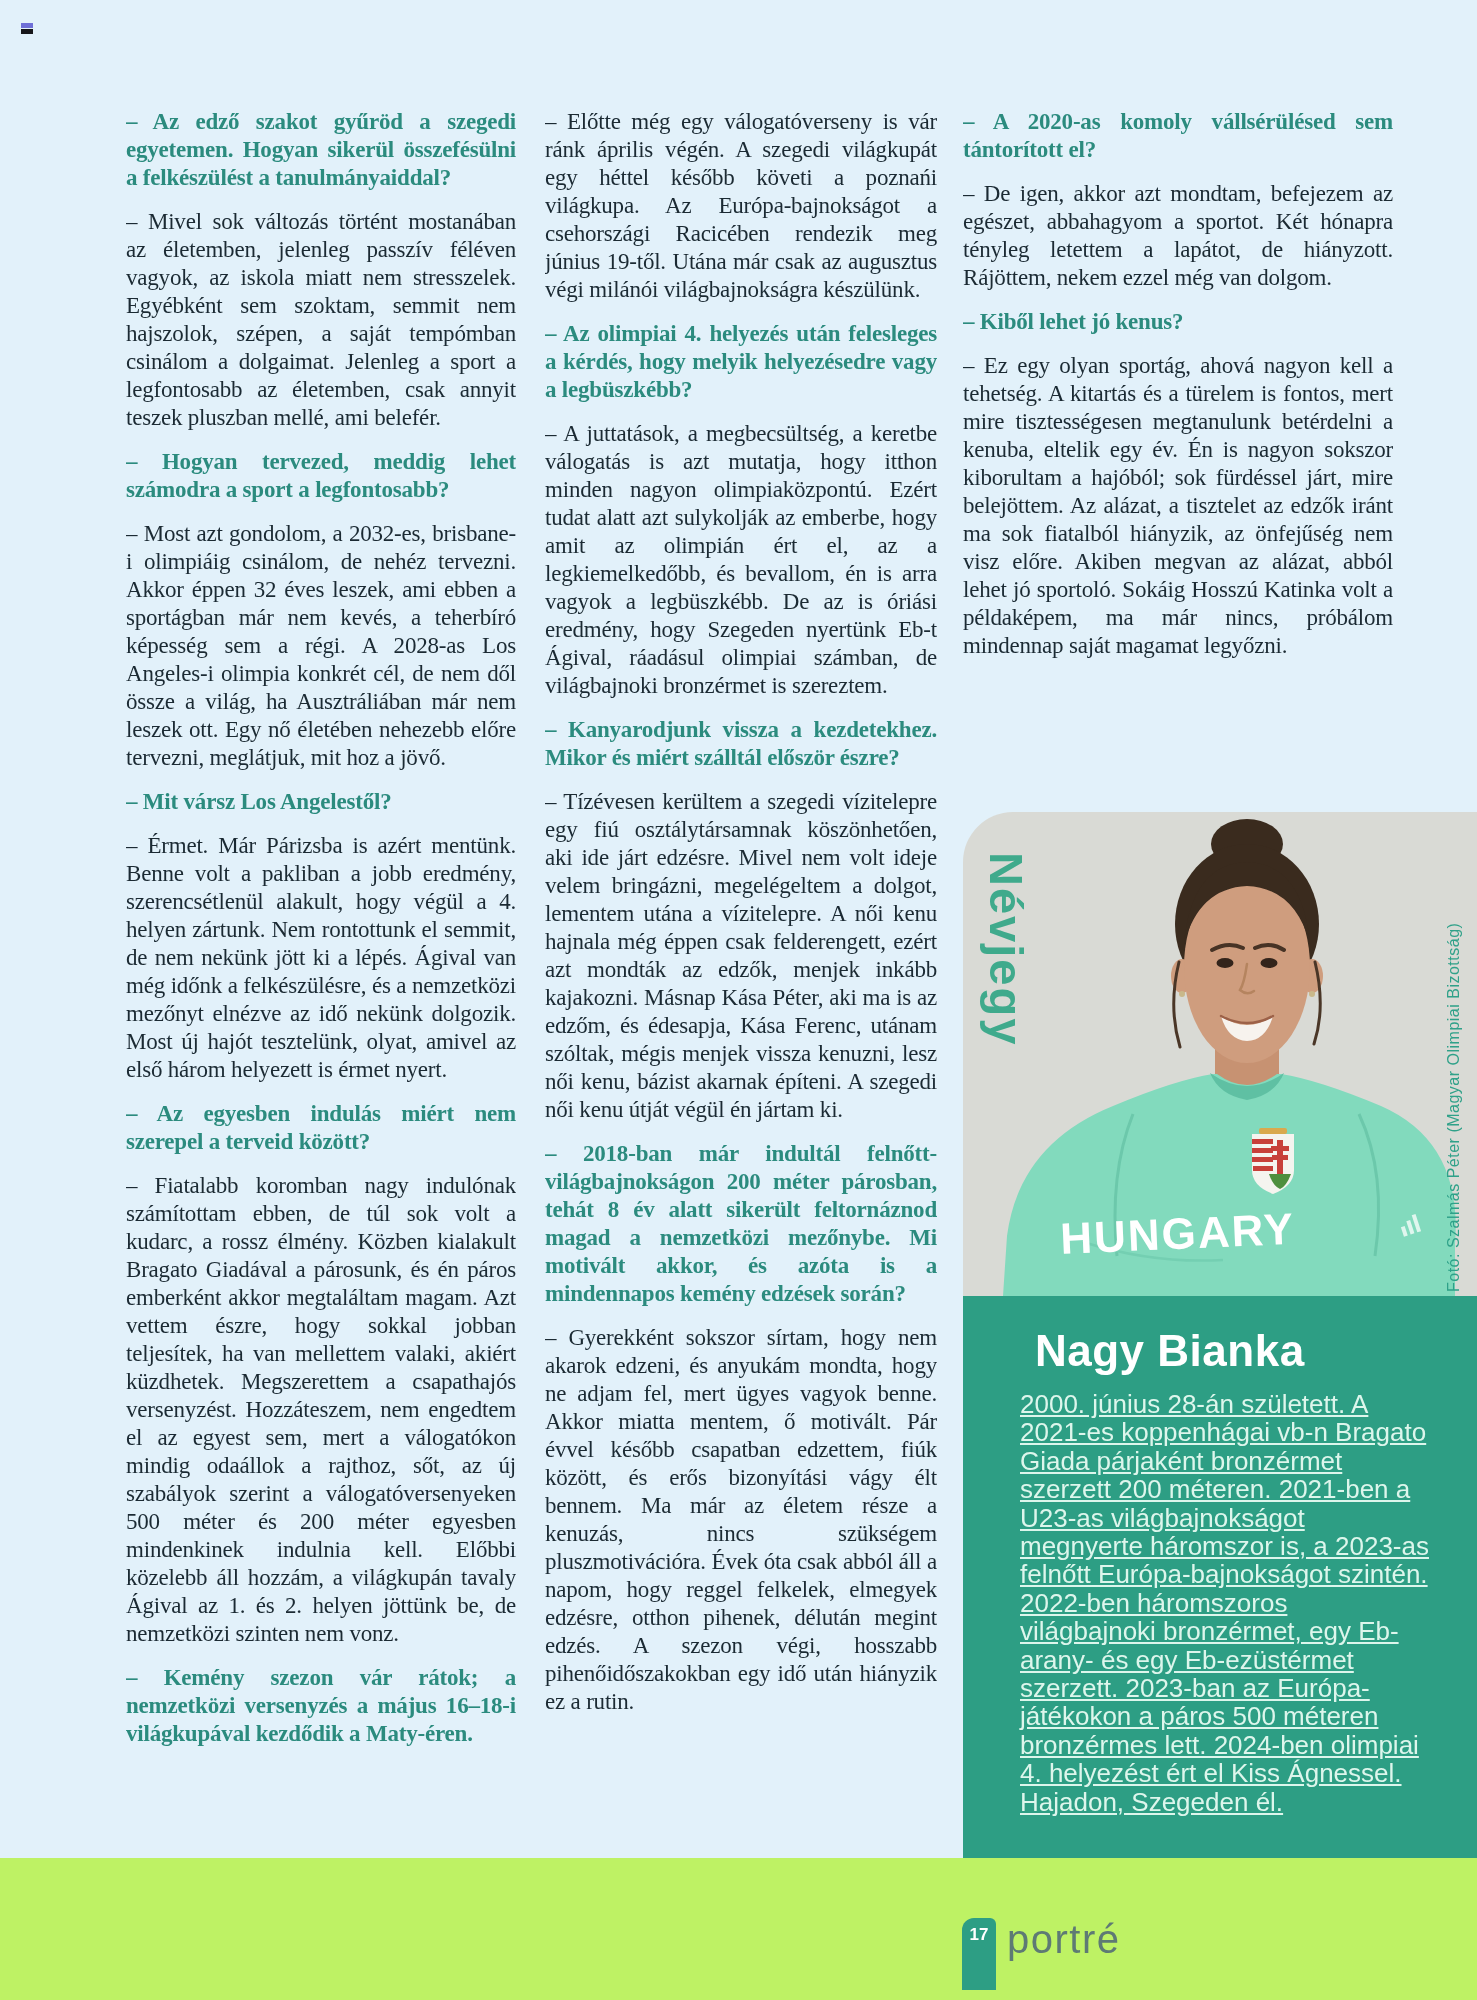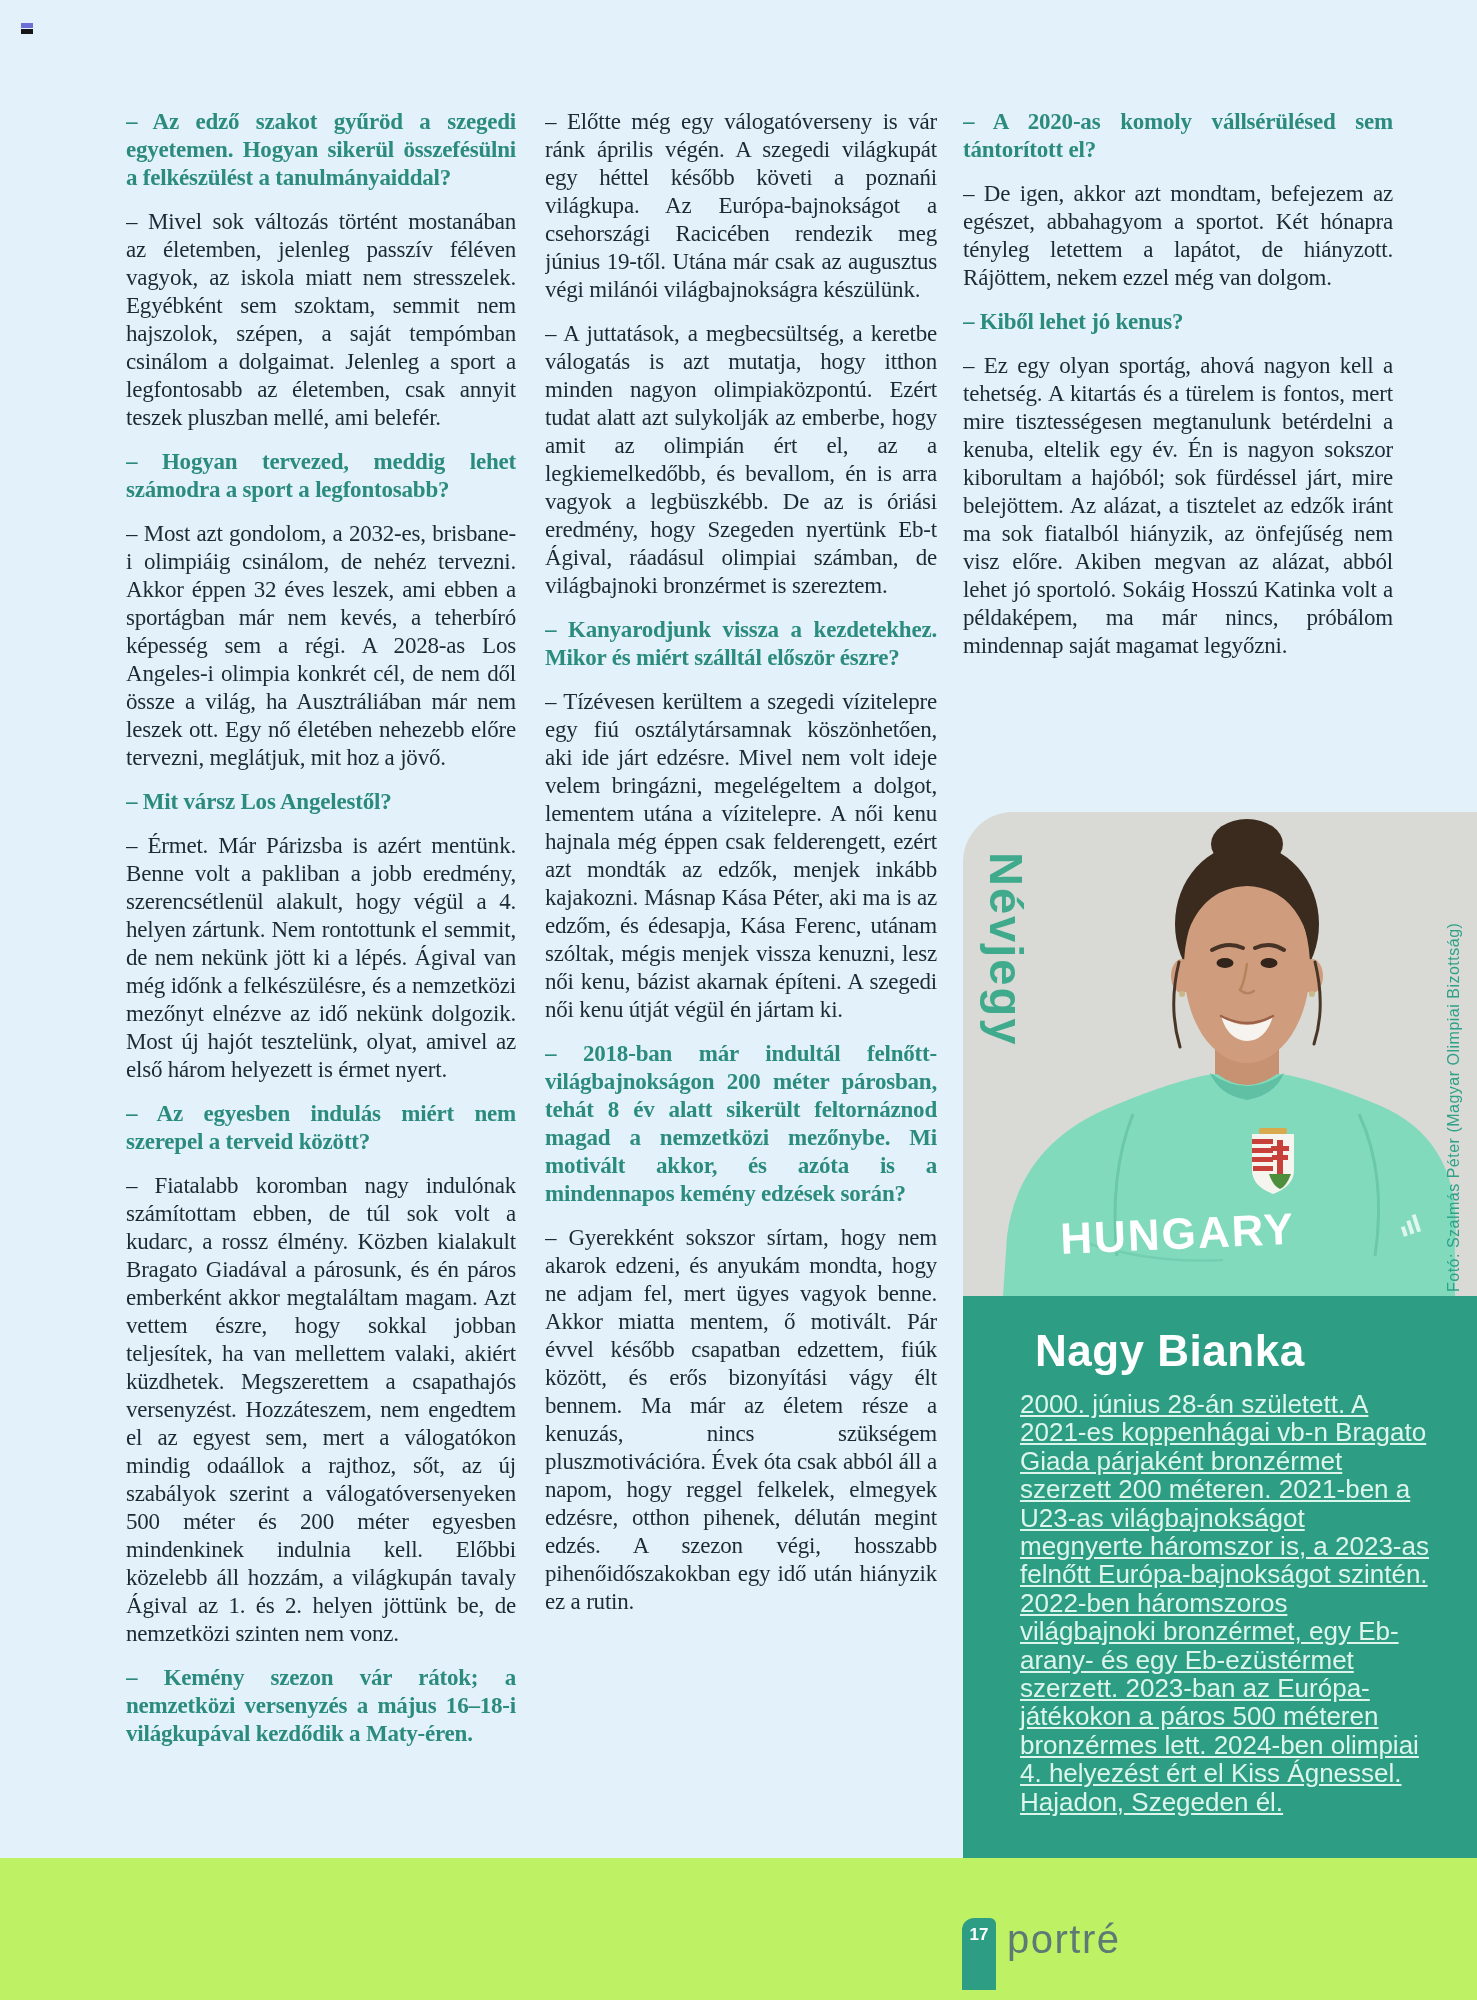--- a/index.html
+++ b/index.html
@@ -59,20 +59,21 @@
     <p class="a">– Most azt gondolom, a 2032-es, brisbane-i olimpiáig csinálom, de nehéz tervezni. Akkor éppen 32 éves leszek, ami ebben a sportágban már nem kevés, a teherbíró képesség sem a régi. A 2028-as Los Angeles-i olimpia konkrét cél, de nem dől össze a világ, ha Ausztráliában már nem leszek ott. Egy nő életében nehezebb előre tervezni, meglátjuk, mit hoz a jövő.</p>
     <p class="q">– Mit vársz Los Angelestől?</p>
     <p class="a">– Érmet. Már Párizsba is azért mentünk. Benne volt a pakliban a jobb eredmény, szerencsétlenül alakult, hogy végül a 4. helyen zártunk. Nem rontottunk el semmit, de nem nekünk jött ki a lépés. Ágival van még időnk a felkészülésre, és a nemzetközi mezőnyt elnézve az idő nekünk dolgozik. Most új hajót tesztelünk, olyat, amivel az első három helyezett is érmet nyert.</p>
     <p class="q">– Az egyesben indulás miért nem szerepel a terveid között?</p>
     <p class="a">– Fiatalabb koromban nagy indulónak számítottam ebben, de túl sok volt a kudarc, a rossz élmény. Közben kialakult Bragato Giadával a párosunk, és én páros emberként akkor megtaláltam magam. Azt vettem észre, hogy sokkal jobban teljesítek, ha van mellettem valaki, akiért küzdhetek. Megszerettem a csapathajós versenyzést. Hozzáteszem, nem engedtem el az egyest sem, mert a válogatókon mindig odaállok a rajthoz, sőt, az új szabályok szerint a válogatóversenyeken 500 méter és 200 méter egyesben mindenkinek indulnia kell. Előbbi közelebb áll hozzám, a világkupán tavaly Ágival az 1. és 2. helyen jöttünk be, de nemzetközi szinten nem vonz.</p>
     <p class="q">– Kemény szezon vár rátok; a nemzetközi versenyzés a május 16–18-i világkupával kezdődik a Maty-éren.</p>
   </div>
 
   <div class="col" id="col2">
     <p class="a">– Előtte még egy válogatóverseny is vár ránk április végén. A szegedi világkupát egy héttel később követi a poznańi világkupa. Az Európa-bajnokságot a csehországi Racicében rendezik meg június 19-től. Utána már csak az augusztus végi milánói világbajnokságra készülünk.</p>
+    <p class="q">– Az olimpiai 4. helyezés után felesleges a kérdés, hogy melyik helyezésedre vagy a legbüszkébb?</p>
     <p class="a">– A juttatások, a megbecsültség, a keretbe válogatás is azt mutatja, hogy itthon minden nagyon olimpiaközpontú. Ezért tudat alatt azt sulykolják az emberbe, hogy amit az olimpián ért el, az a legkiemelkedőbb, és bevallom, én is arra vagyok a legbüszkébb. De az is óriási eredmény, hogy Szegeden nyertünk Eb-t Ágival, ráadásul olimpiai számban, de világbajnoki bronzérmet is szereztem.</p>
     <p class="q">– Kanyarodjunk vissza a kezdetekhez. Mikor és miért szálltál először észre?</p>
     <p class="a">– Tízévesen kerültem a szegedi vízitelepre egy fiú osztálytársamnak köszönhetően, aki ide járt edzésre. Mivel nem volt ideje velem bringázni, megelégeltem a dolgot, lementem utána a vízitelepre. A női kenu hajnala még éppen csak felderengett, ezért azt mondták az edzők, menjek inkább kajakozni. Másnap Kása Péter, aki ma is az edzőm, és édesapja, Kása Ferenc, utánam szóltak, mégis menjek vissza kenuzni, lesz női kenu, bázist akarnak építeni. A szegedi női kenu útját végül én jártam ki.</p>
     <p class="q">– 2018-ban már indultál felnőtt-világbajnokságon 200 méter párosban, tehát 8 év alatt sikerült feltornáznod magad a nemzetközi mezőnybe. Mi motivált akkor, és azóta is a mindennapos kemény edzések során?</p>
     <p class="a">– Gyerekként sokszor sírtam, hogy nem akarok edzeni, és anyukám mondta, hogy ne adjam fel, mert ügyes vagyok benne. Akkor miatta mentem, ő motivált. Pár évvel később csapatban edzettem, fiúk között, és erős bizonyítási vágy élt bennem. Ma már az életem része a kenuzás, nincs szükségem pluszmotivációra. Évek óta csak abból áll a napom, hogy reggel felkelek, elmegyek edzésre, otthon pihenek, délután megint edzés. A szezon végi, hosszabb pihenőidőszakokban egy idő után hiányzik ez a rutin.</p>
   </div>
 
   <div class="col" id="col3">
     <p class="q">– A 2020-as komoly vállsérülésed sem tántorított el?</p>
     <p class="a">– De igen, akkor azt mondtam, befejezem az egészet, abbahagyom a sportot. Két hónapra tényleg letettem a lapátot, de hiányzott. Rájöttem, nekem ezzel még van dolgom.</p>

